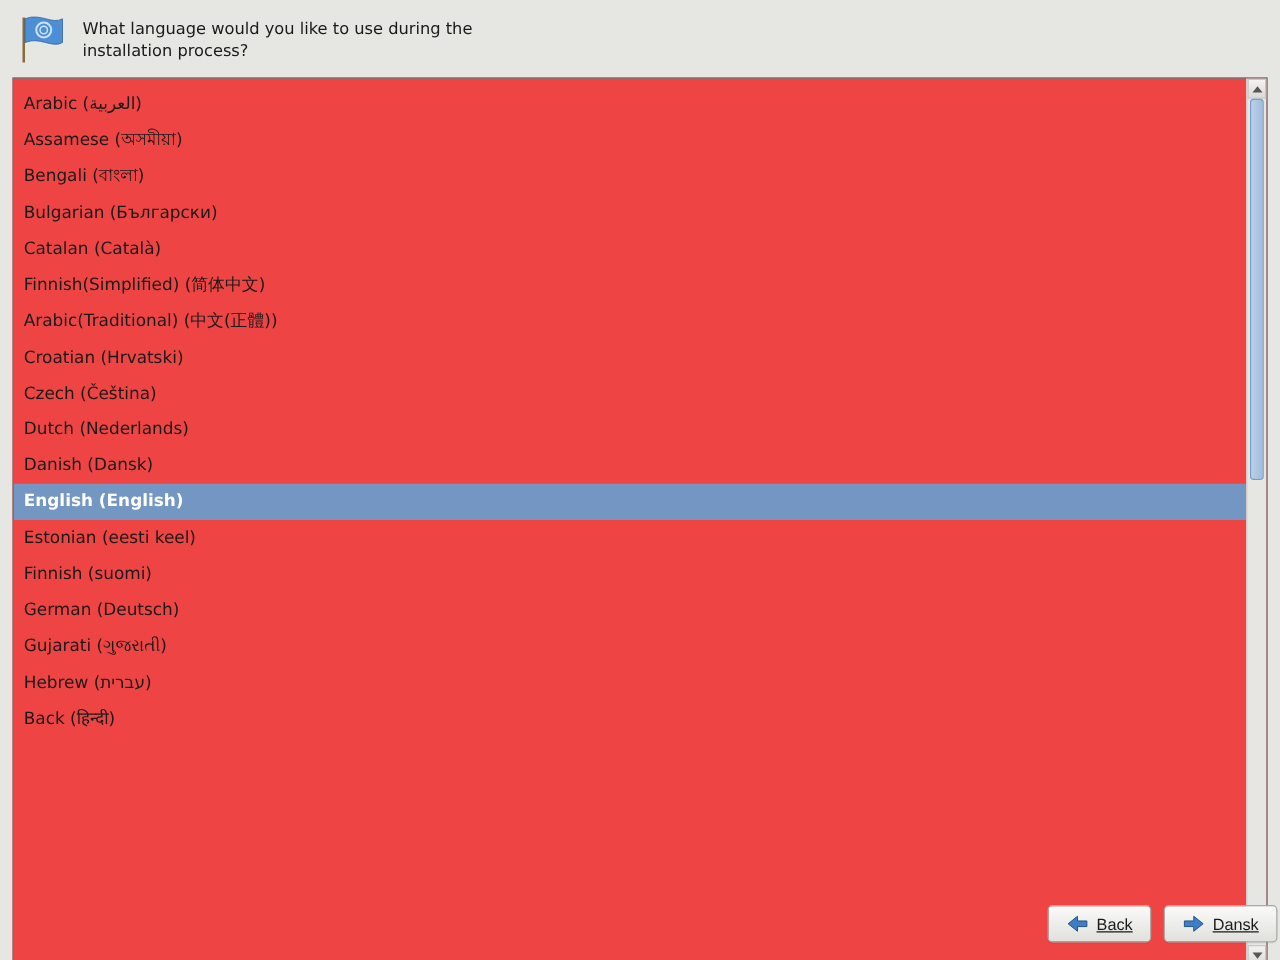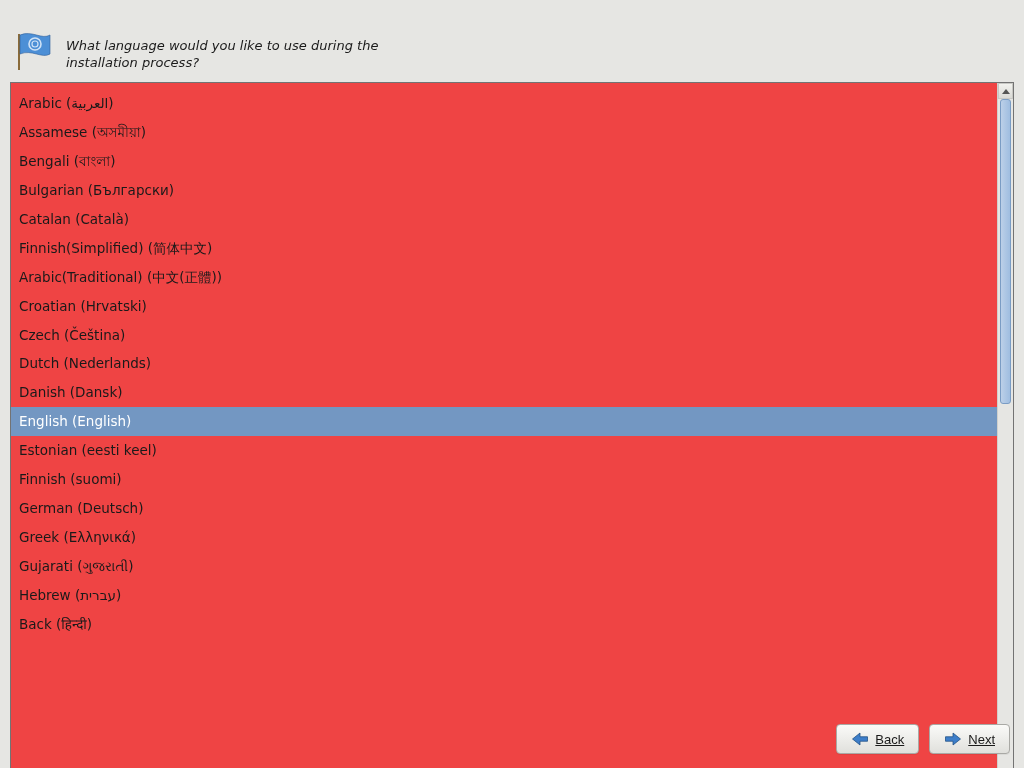--- a/index.html
+++ b/index.html
@@ -7,24 +7,23 @@
     body {
       background: #e6e6e3;
       font-family: "DejaVu Sans", "Liberation Sans", Arial, sans-serif;
       font-size: 13px;
       color: #1a1a1a;
     }
 
     
     .header {
       display: flex;
-      align-items: flex-end;
-      padding: 32px 16px 10px 12px;
+      align-items: center;
+      padding: 12px 16px 10px 12px;
       gap: 14px;
-      font-style: italic;
     }
     .header-icon-wrap {
       width: 40px; height: 40px;
       flex: 0 0 auto;
       position: relative;
     }
     .header-icon-wrap svg { display:block; }
     .header-text { line-height: 1.35; padding-top: 2px; }
 
     
@@ -44,20 +43,21 @@
       display: block;
       padding: 3px 0 3px 8px;
       font-size: 13.5px;
       line-height: 1.7;
       white-space: nowrap;
       cursor: default;
     }
     .lang-item.selected {
       background: #7397c2;
       color: #ffffff;
+      font-weight: bold;
     }
 
     
     .scrollbar {
       width: 16px;
       flex: 0 0 16px;
       background: #e6e6e3;
       border-left: 1px solid #d0d0cc;
       position: relative;
       display: flex;
@@ -78,21 +78,21 @@
     .scroll-track { flex: 1 1 auto; position: relative; }
     .scroll-thumb {
       position: absolute; left: 2px; right: 2px; top: 0; height: 45%;
       background: linear-gradient(to right, #bcd0e8, #9fbde0);
       border: 1px solid #7a9cc4; border-radius: 3px;
     }
 
     
     .footer {
       position: absolute;
-      right: 14px;
+      right: 2px;
       bottom: 14px;
       display: flex;
       gap: 10px;
     }
     .btn {
       display: flex;
       align-items: center;
       gap: 6px;
       height: 30px;
       padding: 0 14px;
@@ -135,21 +135,20 @@
       <div class="lang-item">Finnish(Simplified) (简体中文)</div>
       <div class="lang-item">Arabic(Traditional) (中文(正體))</div>
       <div class="lang-item">Croatian (Hrvatski)</div>
       <div class="lang-item">Czech (Čeština)</div>
       <div class="lang-item">Dutch (Nederlands)</div>
       <div class="lang-item">Danish (Dansk)</div>
       <div class="lang-item selected">English (English)</div>
       <div class="lang-item">Estonian (eesti keel)</div>
       <div class="lang-item">Finnish (suomi)</div>
       <div class="lang-item">German (Deutsch)</div>
-      <div class="lang-item">Greek (Ελληνικά)</div>
       <div class="lang-item">Gujarati (ગુજરાતી)</div>
       <div class="lang-item">Hebrew (עברית)</div>
       <div class="lang-item">Back (हिन्दी)</div>
     </div>
   <div class="scrollbar">
     <div class="scroll-step up">
         <div class="tri"></div>
       </div>
     <div class="scroll-track">
       <div class="scroll-thumb"></div>
@@ -164,15 +163,15 @@
   <button class="btn">
     <svg class="arrow-icon" viewBox="0 0 24 18">
       <path d="M12 1 L2 9 L12 17 L12 12 L22 12 L22 6 L12 6 Z" fill="#3d7ec9" stroke="#1d4e82" stroke-width="1"></path>
     </svg>
     <span><span class="u">Back</span></span>
   </button>
   <button class="btn">
     <svg class="arrow-icon" viewBox="0 0 24 18">
       <path d="M12 1 L22 9 L12 17 L12 12 L2 12 L2 6 L12 6 Z" fill="#3d7ec9" stroke="#1d4e82" stroke-width="1"></path>
     </svg>
-    <span><span class="u">Next</span></span>
+    <span><span class="u">Dansk</span></span>
   </button>
 </div>
 
 </body></html>

